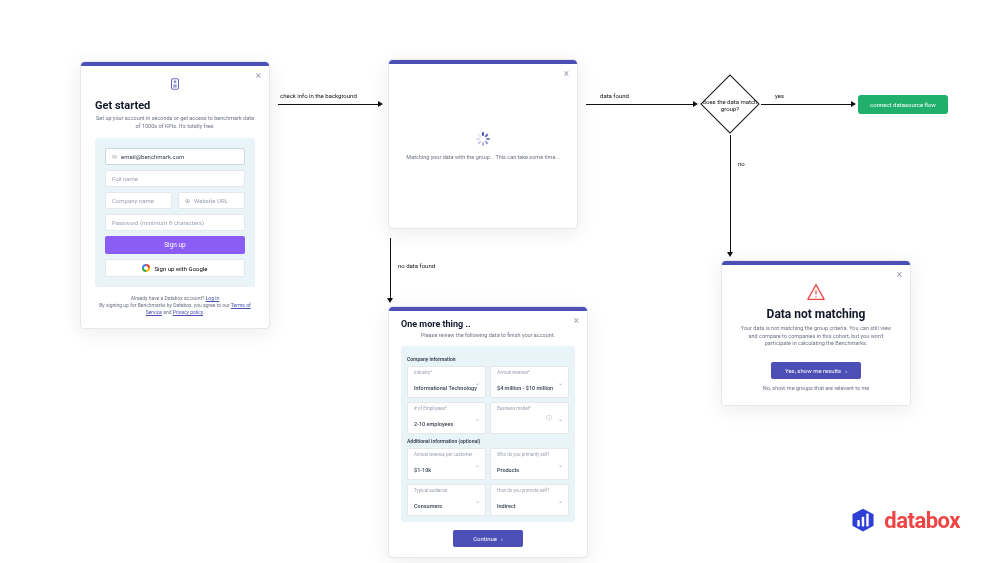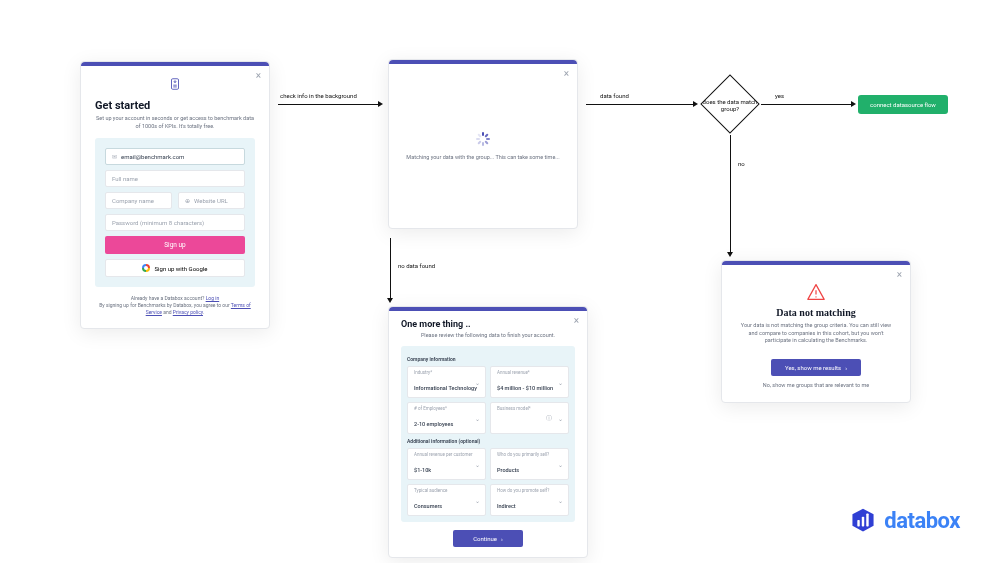--- a/index.html
+++ b/index.html
@@ -9,21 +9,21 @@
   .close { position: absolute; top: 8px; right: 8px; font-size: 10px; color: #9ca3af; cursor: pointer; }
   .modal-inner { padding: 10px 14px 12px; }
   .title { font-weight: 700; color: #111827; }
   .subtitle { font-size: 5.5px; color: #6b7280; text-align: center; line-height: 1.4; margin-top: 3px; }
   .form-block { background: #e8f4f8; border-radius: 3px; padding: 10px; margin-top: 8px; }
   .input { background: #fff; border: 1px solid #e5e7eb; border-radius: 2px; font-size: 6px; padding: 4px 6px; color: #374151; display: flex; align-items: center; gap: 4px; }
   .input.empty { color: #9ca3af; }
   .input-row { display: flex; gap: 6px; margin-bottom: 5px; }
   .input-row .input { flex: 1; }
   .input.single { margin-bottom: 5px; }
-  .btn-primary { background: #ec4899; color: #fff; font-size: 6.5px; text-align: center; padding: 5px; border-radius: 2px; cursor: pointer; margin-bottom: 5px; }
+  .btn-primary { background: #8b5cf6; color: #fff; font-size: 6.5px; text-align: center; padding: 5px; border-radius: 2px; cursor: pointer; margin-bottom: 5px; }
   .btn-google { background: #fff; border: 1px solid #e5e7eb; font-size: 6px; text-align: center; padding: 4px; border-radius: 2px; cursor: pointer; display: flex; align-items: center; justify-content: center; gap: 4px; }
   .footer-text { font-size: 5px; text-align: center; color: #6b7280; margin-top: 8px; line-height: 1.4; }
   .footer-text a { color: #4c4fb5; text-decoration: underline; }
   .icon-container { text-align: center; margin-bottom: 4px; }
 
   
   .loading-body { height: calc(100% - 4px); display: flex; flex-direction: column; align-items: center; justify-content: center; gap: 8px; }
   .spinner { width: 14px; height: 14px; position: relative; }
   .spinner span { position: absolute; width: 2px; height: 4px; background: #4c4fb5; border-radius: 1px; left: 6px; top: 0; transform-origin: 1px 7px; }
   .loading-text { font-size: 5.5px; color: #6b7280; }
@@ -54,21 +54,21 @@
   .arrow-line { position: absolute; background: #111; }
   .arrow-h { height: 1px; }
   .arrow-v { width: 1px; }
   .arrowhead { position: absolute; width: 0; height: 0; }
   .arrowhead.right { border-top: 3px solid transparent; border-bottom: 3px solid transparent; border-left: 5px solid #111; }
   .arrowhead.down { border-left: 3px solid transparent; border-right: 3px solid transparent; border-top: 5px solid #111; }
   .flow-label { position: absolute; font-size: 6px; color: #111; }
 
   
   .logo { position: absolute; bottom: 30px; right: 40px; display: flex; align-items: center; gap: 8px; }
-  .logo-text { font-size: 22px; font-weight: 700; color: #3b82f6; letter-spacing: -0.5px; }
+  .logo-text { font-size: 22px; font-weight: 700; color: #ef4444; letter-spacing: -0.5px; }
   .logo-mark { width: 26px; height: 26px; }
 
   .google-g { width: 8px; height: 8px; display: inline-block; border-radius: 50%; background: conic-gradient(#ea4335 0 90deg, #fbbc05 90deg 180deg, #34a853 180deg 270deg, #4285f4 270deg 360deg); position: relative; }
   .google-g::after { content:''; position:absolute; inset:2px; background:#fff; border-radius:50%; }
 
   .lock-icon { color: #9ca3af; font-size: 6px; }
   .globe-icon { color: #9ca3af; font-size: 6px; }
 </style>
 </head>
 <body>
@@ -237,21 +237,21 @@
   <div class="card-topbar"></div>
   <span class="close">×</span>
   <div style="padding:18px 14px 14px; text-align:center;">
     <div class="warn-icon">
       <svg viewBox="0 0 24 22" width="20" height="18">
           <path d="M12 2 L22 20 L2 20 Z" fill="none" stroke="#ef4444" stroke-width="1.5" stroke-linejoin="round"></path>
           <line x1="12" y1="9" x2="12" y2="14" stroke="#ef4444" stroke-width="1.5"></line>
           <circle cx="12" cy="17" r="0.8" fill="#ef4444"></circle>
         </svg>
     </div>
-    <div class="title" style="font-size:10px;font-family:Liberation Serif, serif;">Data not matching</div>
+    <div class="title" style="font-size:12px;">Data not matching</div>
     <div class="subtitle" style="margin-top:4px;">Your data is not matching the group criteria. You can still view and compare to companies in this cohort, but you won't participate in calculating the Benchmarks.</div>
     <div style="margin-top:10px;">
       <div class="dnm-btn">
         <span>Yes, show me results</span>
         <span>›</span>
       </div>
     </div>
     <div class="dnm-link">No, show me groups that are relevant to me</div>
   </div>
 </div>

